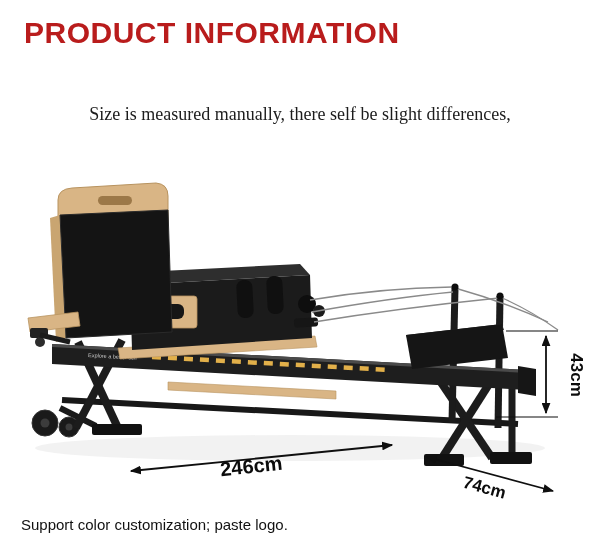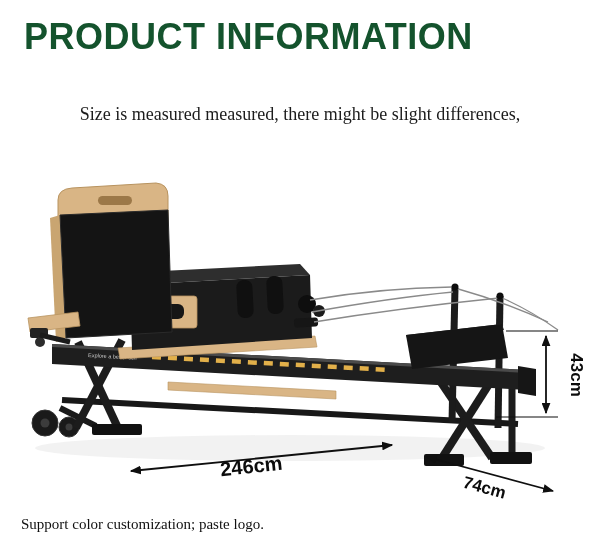--- a/index.html
+++ b/index.html
@@ -2,43 +2,43 @@
 <html><head>
 <meta charset="utf-8">
 <style>
   html,body { margin:0; padding:0; }
   body {
     width:600px; height:560px; background:#ffffff; position:relative; overflow:hidden;
     font-family:"Liberation Sans", sans-serif;
   }
   .title {
     position:absolute; left:24px; top:16px;
-    font-size:36px; font-weight:bold; color:#14532d; letter-spacing:0.5px;
+    font-size:30px; font-weight:bold; color:#b91c1c; letter-spacing:0.5px;
     white-space:nowrap;
   }
   .subtitle {
     position:absolute; top:96px; left:0; width:600px; text-align:center;
     font-family:"Liberation Serif", serif; font-size:18px; color:#1c1c1c; line-height:37px;
   }
   .figure { position:absolute; top:170px; left:0; width:600px; height:342px; }
   .footer {
     position:absolute; left:21px; top:516px;
-    font-family:Liberation Serif, serif; font-size:15px; color:#111;
+    font-family:Liberation Sans, sans-serif; font-size:15px; color:#111;
     white-space:nowrap;
   }
   .dim-label { font-family:"Liberation Sans", sans-serif; font-weight:700; fill:#0c0c0c; }
   .rail-brand { font-family:"Liberation Sans", sans-serif; fill:#c8c8c8; }
 </style>
 </head>
 <body>
 
 <div class="title">PRODUCT INFORMATION</div>
 
 <div class="subtitle">
-  <div>Size is measured measured, there might be slight differences,</div>
+  <div>Size is measured manually, there self be slight differences,</div>
 </div>
 
 <div class="figure">
 <svg width="600" height="342" viewBox="0 0 600 342" xmlns="http://www.w3.org/2000/svg">
   <defs>
     <marker id="ah" viewBox="0 0 10 8" refX="9" refY="4" markerWidth="11" markerHeight="9" markerUnits="userSpaceOnUse" orient="auto-start-reverse">
       <path d="M0,0 L10,4 L0,8 Z" fill="#0f0f0f"></path>
     </marker>
   </defs>
 

